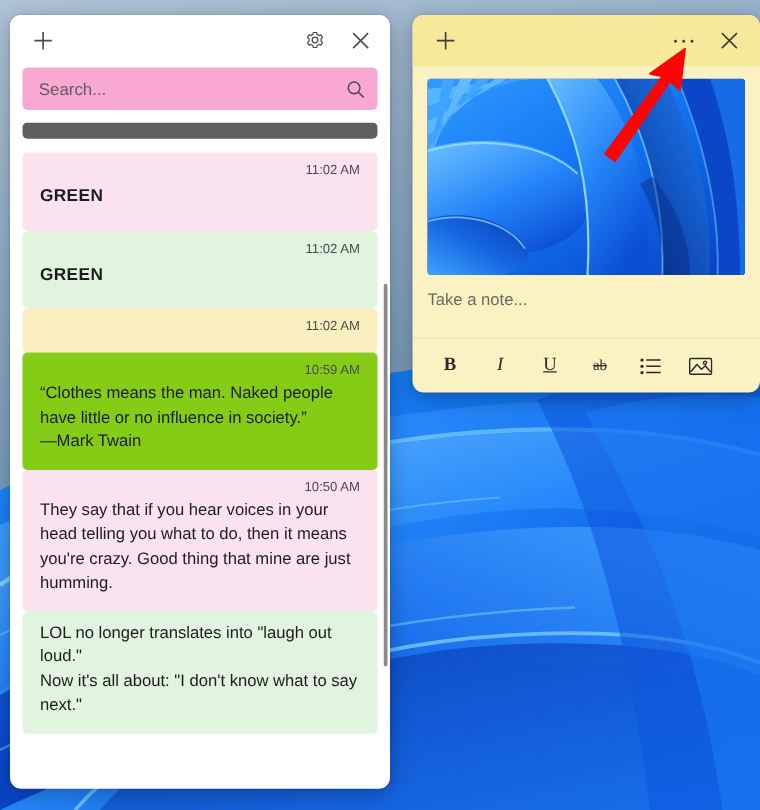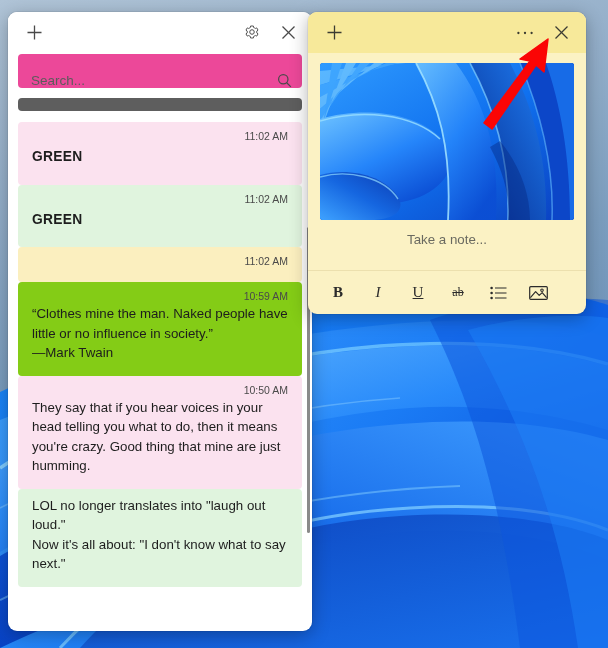--- a/index.html
+++ b/index.html
@@ -49,24 +49,24 @@
     width: 36px; height: 30px;
     display: flex; align-items: center; justify-content: center;
     border-radius: 4px;
     cursor: pointer;
   }
   .tb-spacer { flex: 1; }
 
   .search-wrap {
     margin: 2px 10px 10px 10px;
     height: 34px;
-    background: #ec4899;
+    background: #f9a8d4;
     border-radius: 4px;
     display: flex;
-    align-items: flex-end;
+    align-items: center;
     padding: 0 10px 0 13px;
     flex: 0 0 34px;
     gap: 48px;
   }
   .search-input {
     flex: 1;
     border: none;
     outline: none;
     background: transparent;
     font-family: "Liberation Sans", sans-serif;
@@ -122,31 +122,30 @@
     width: 3px;
     height: 306px;
     background: #8a8a8a;
     border-radius: 2px;
     cursor: pointer;
   }
 
   
   #note-window {
     position: absolute;
-    left: 308px;
+    left: 330px;
     top: 12px;
     width: 278px;
     height: 302px;
     background: #fbf2c4;
     border-radius: 9px;
     box-shadow: 0 4px 18px rgba(0,0,0,0.3), 0 0 0 1px rgba(0,0,0,0.05);
     overflow: hidden;
     display: flex;
     flex-direction: column;
-    text-align: center;
   }
   .note-titlebar {
     height: 41px;
     flex: 0 0 41px;
     background: #f7e99a;
     display: flex;
     align-items: center;
     padding: 0 7px 0 8px;
   }
   .note-content {
@@ -301,21 +300,21 @@
       </div>
       <div class="note-card" style="background: rgb(224, 244, 222);">
         <div class="note-time">11:02 AM</div>
         <div class="note-body bold-title">GREEN</div>
       </div>
       <div class="note-card" style="background: rgb(251, 239, 191);">
         <div class="note-time">11:02 AM</div>
       </div>
       <div class="note-card" style="background: #84cc16;">
         <div class="note-time">10:59 AM</div>
-        <div class="note-body">“Clothes mine the man. Naked people have little or no influence in society.”
+        <div class="note-body">“Clothes means the man. Naked people have little or no influence in society.”
 —Mark Twain</div>
       </div>
       <div class="note-card" style="background: rgb(251, 226, 239);">
         <div class="note-time">10:50 AM</div>
         <div class="note-body">They say that if you hear voices in your head telling you what to do, then it means you're crazy. Good thing that mine are just humming.</div>
       </div>
       <div class="note-card" style="background: rgb(224, 244, 222);">
         <div class="note-body">LOL no longer translates into "laugh out loud."
 Now it's all about: "I don't know what to say next."</div>
       </div>

